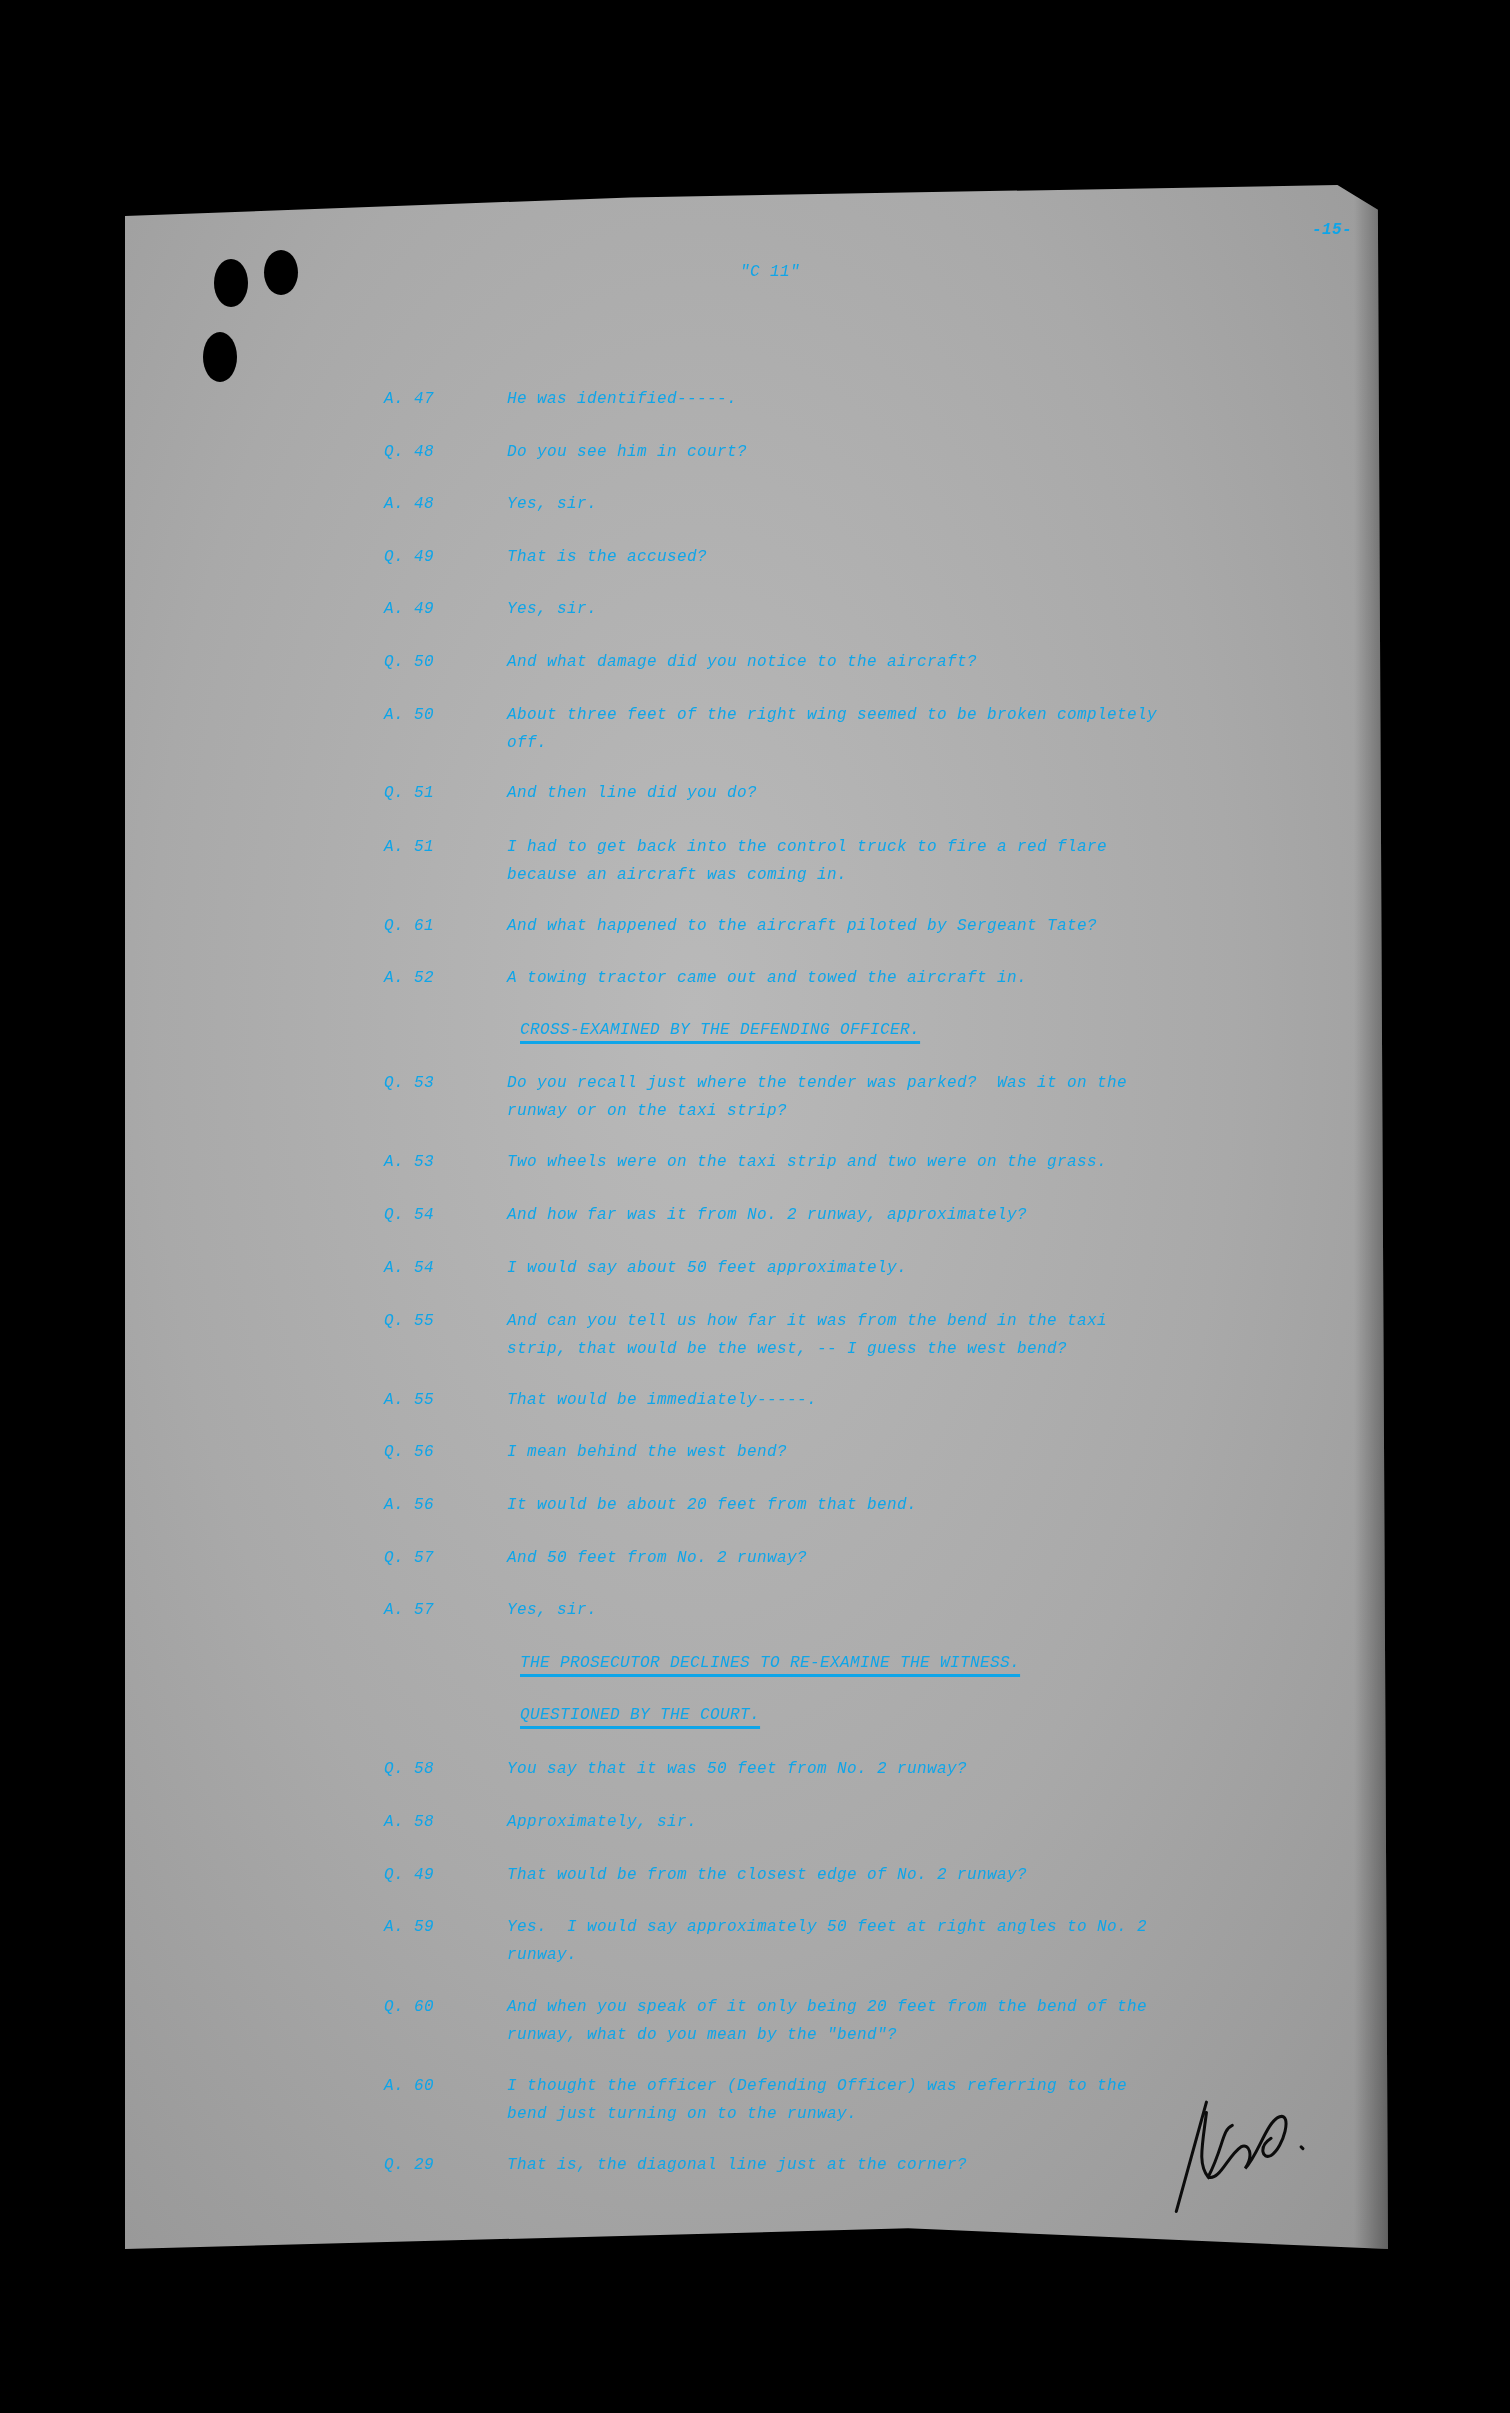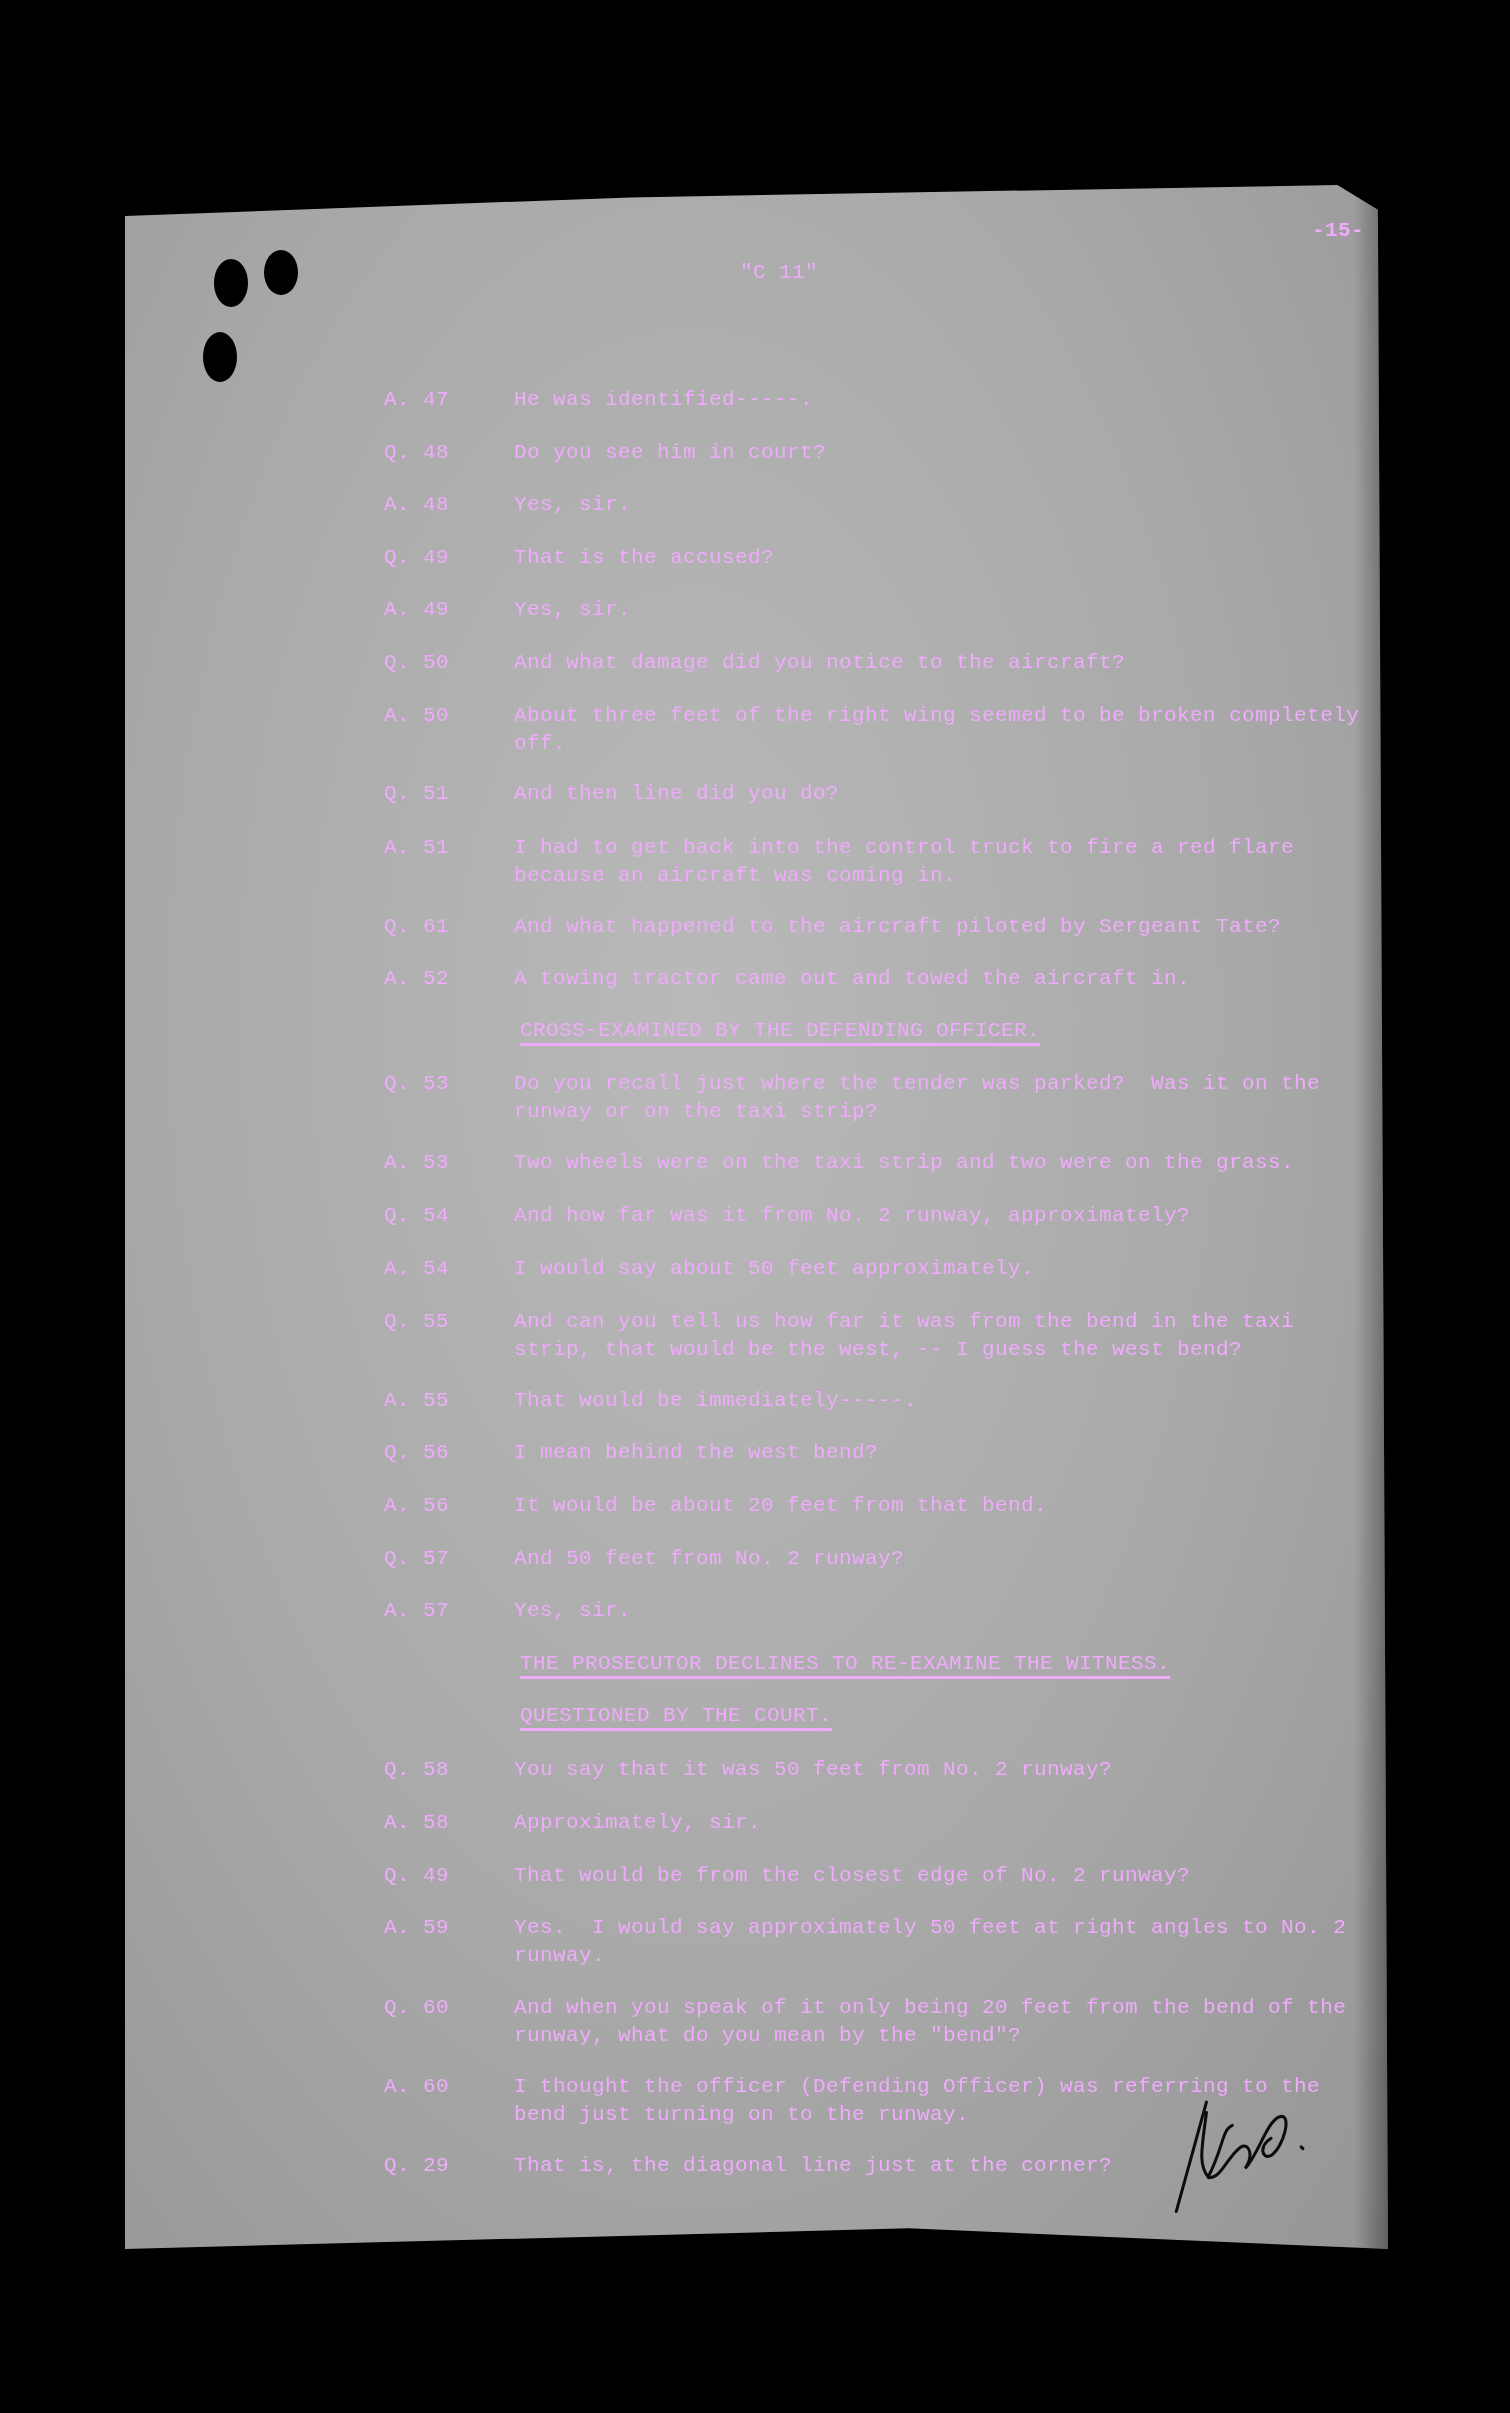--- a/index.html
+++ b/index.html
@@ -15,24 +15,24 @@
   .paper::after {
     content: ""; position: absolute; right: 0; top: 0; width: 34px; height: 100%;
     background: linear-gradient(90deg, rgba(0,0,0,0), rgba(0,0,0,0.35));
   }
   .punch { position: absolute; background: #000; border-radius: 50%; }
   .p1 { left: 214px; top: 259px; width: 34px; height: 48px; }
   .p2 { left: 264px; top: 250px; width: 34px; height: 45px; }
   .p3 { left: 203px; top: 332px; width: 34px; height: 50px; }
   .pagenum { position: absolute; left: 1312px; top: 217px; font-size: 19px; font-weight: bold; color: #1a1a1a; }
   .docid { position: absolute; left: 740px; top: 259px; font-size: 22.4px; color: #1a1a1a; }
-  .text { color: #f0abfc; font-size: 21px; letter-spacing: 0.4px; line-height: 27.6px; white-space: pre-wrap; }
+  .text { color: #0ea5e9; font-size: 16px; letter-spacing: 0.4px; line-height: 27.6px; white-space: pre-wrap; font-style: italic; }
   .entry { position: absolute; left: 345px; width: 1043px; }
   .entry .label { position: absolute; left: 0; top: 0; width: 172px; margin-left: 39px; }
-  .entry .body { position: absolute; left: 169px; top: 0; width: 862px; }
+  .entry .body { position: absolute; left: 162px; top: 0; width: 862px; }
   .heading { position: absolute; left: 520px; text-decoration: underline; text-decoration-thickness: 2.6px; text-underline-offset: 6.9px; }
   .signature { position: absolute; left: 1172px; top: 2095px; width: 155px; height: 121px; }
 </style>
 </head>
 <body>
 
 <div class="paper"></div>
 <div class="punch p1"></div>
 <div class="punch p2"></div>
 <div class="punch p3"></div>

